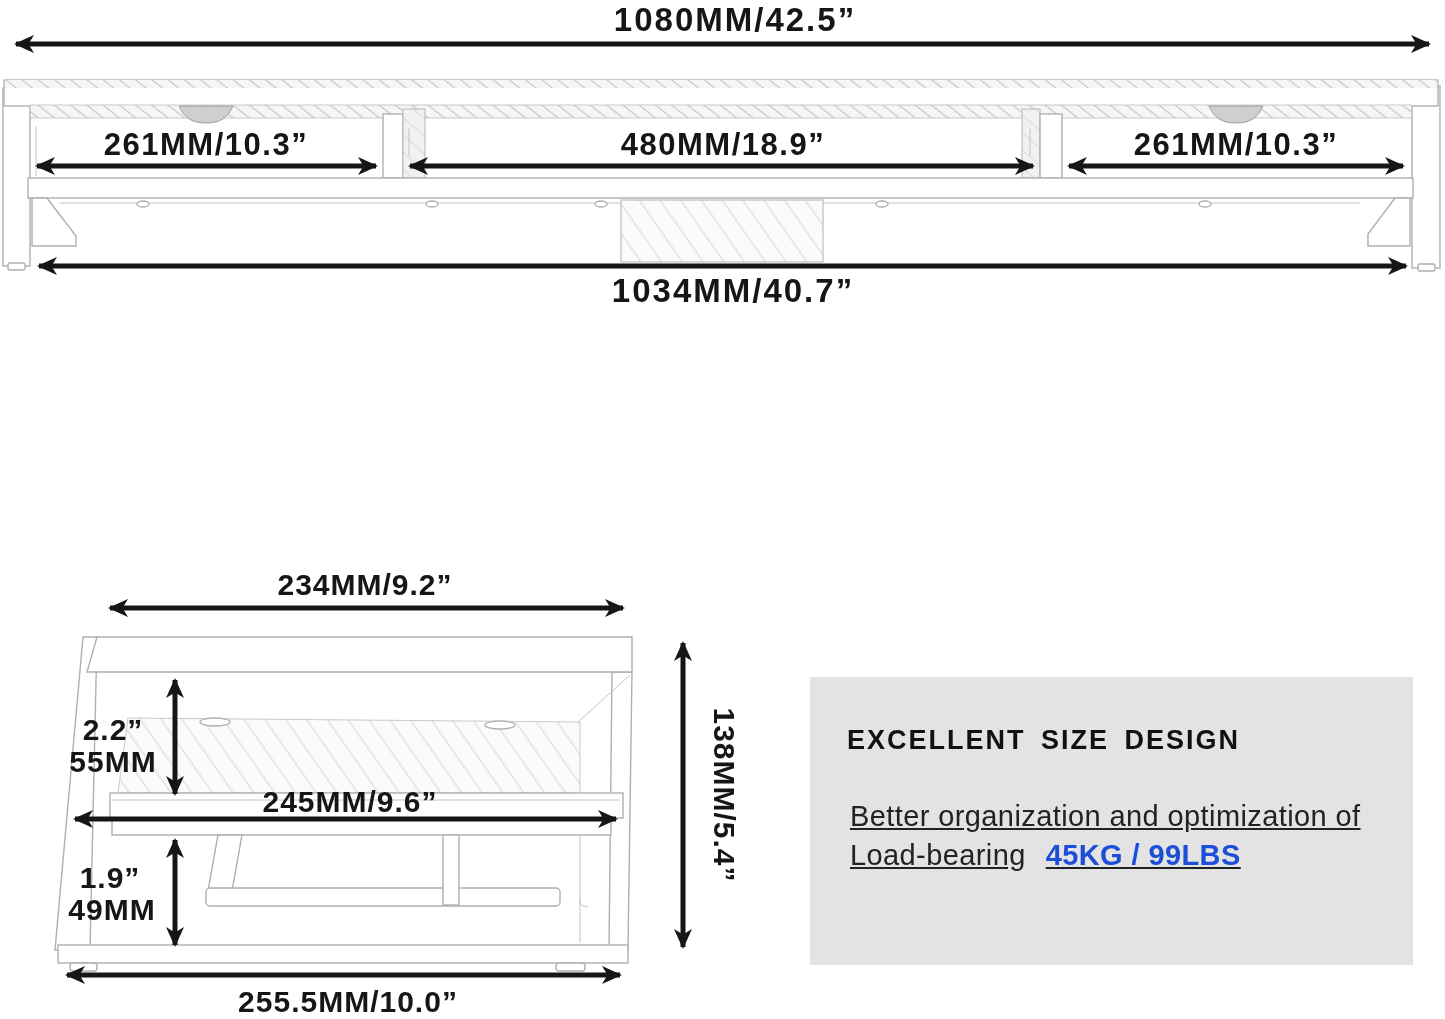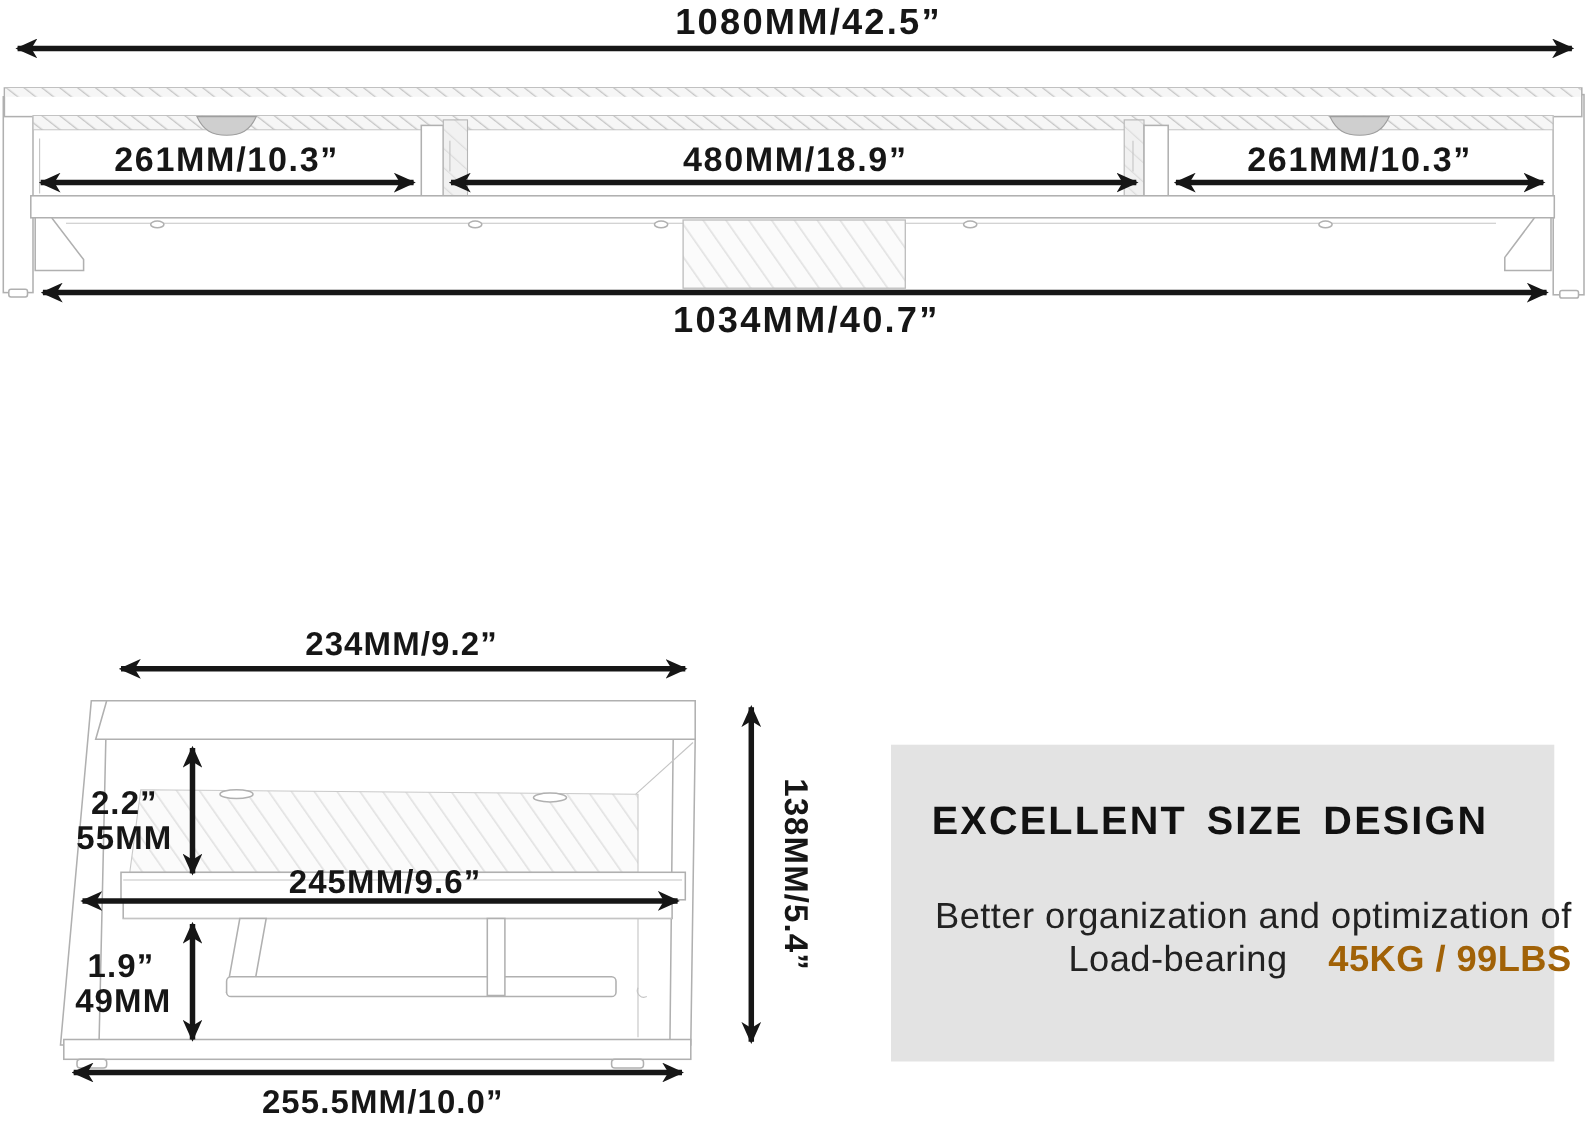--- a/index.html
+++ b/index.html
@@ -1,32 +1,32 @@
 <!DOCTYPE html>
 <html><head>
 <meta charset="utf-8">
 <style>
   html,body{margin:0;padding:0;background:#fff;}
   #canvas{position:relative;width:1445px;height:1019px;background:#ffffff;overflow:hidden;
-          font-family:"Liberation Sans",sans-serif;text-align:right;}
+          font-family:"Liberation Sans",sans-serif;}
   svg{position:absolute;display:block;}
   #front-view{left:0;top:0;}
   #side-view{left:0;top:550px;}
   .dim-text{font:bold 31px "Liberation Sans",sans-serif;fill:#161616;letter-spacing:1.5px;text-anchor:middle;}
   .dim-text-lg{font:bold 33px "Liberation Sans",sans-serif;fill:#161616;letter-spacing:2px;text-anchor:middle;}
   .dim-text-sm{font:bold 30px "Liberation Sans",sans-serif;fill:#161616;letter-spacing:1px;text-anchor:middle;}
   .dline{stroke:#161616;stroke-width:5;}
   .struct{stroke:#b0b0b0;stroke-width:1.4;fill:#ffffff;}
   .struct-thin{stroke:#c4c4c4;stroke-width:1;fill:none;}
   #info-panel{position:absolute;left:810px;top:677px;width:603px;height:288px;background:#e3e3e3;}
-  #info-heading{position:absolute;left:37px;top:48px;font-size:36px;font-weight:bold;
+  #info-heading{position:absolute;left:37px;top:48px;font-size:27px;font-weight:bold;
                 letter-spacing:2px;word-spacing:6px;color:#111;white-space:nowrap;}
-  #info-body{position:absolute;left:40px;top:136px;font-size:33px;line-height:39px;
-             letter-spacing:0.4px;color:#222;white-space:nowrap;}
-  #info-load-value{font-weight:bold;margin-left:37px;color:#a16207;}
+  #info-body{position:absolute;left:40px;top:120px;font-size:29px;line-height:39px;
+             letter-spacing:0.4px;color:#222;white-space:nowrap;text-decoration:underline;}
+  #info-load-value{font-weight:bold;margin-left:20px;color:#1d4ed8;}
 </style>
 </head>
 <body>
 
 <div id="canvas">
 
   <svg id="front-view" width="1445" height="320" viewBox="0 0 1445 320">
     <defs>
       <marker id="arr" viewBox="0 0 20 18" markerWidth="20" markerHeight="18" refX="18" refY="9" orient="auto-start-reverse" markerUnits="userSpaceOnUse">
         <path d="M0,0 L20,9 L0,18 L5.5,9 Z" fill="#161616"></path>

